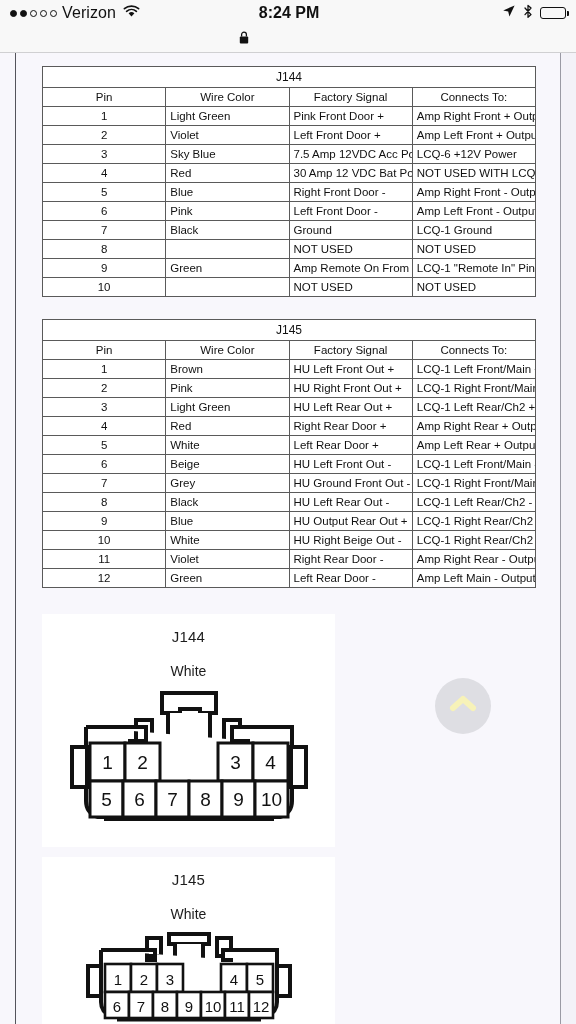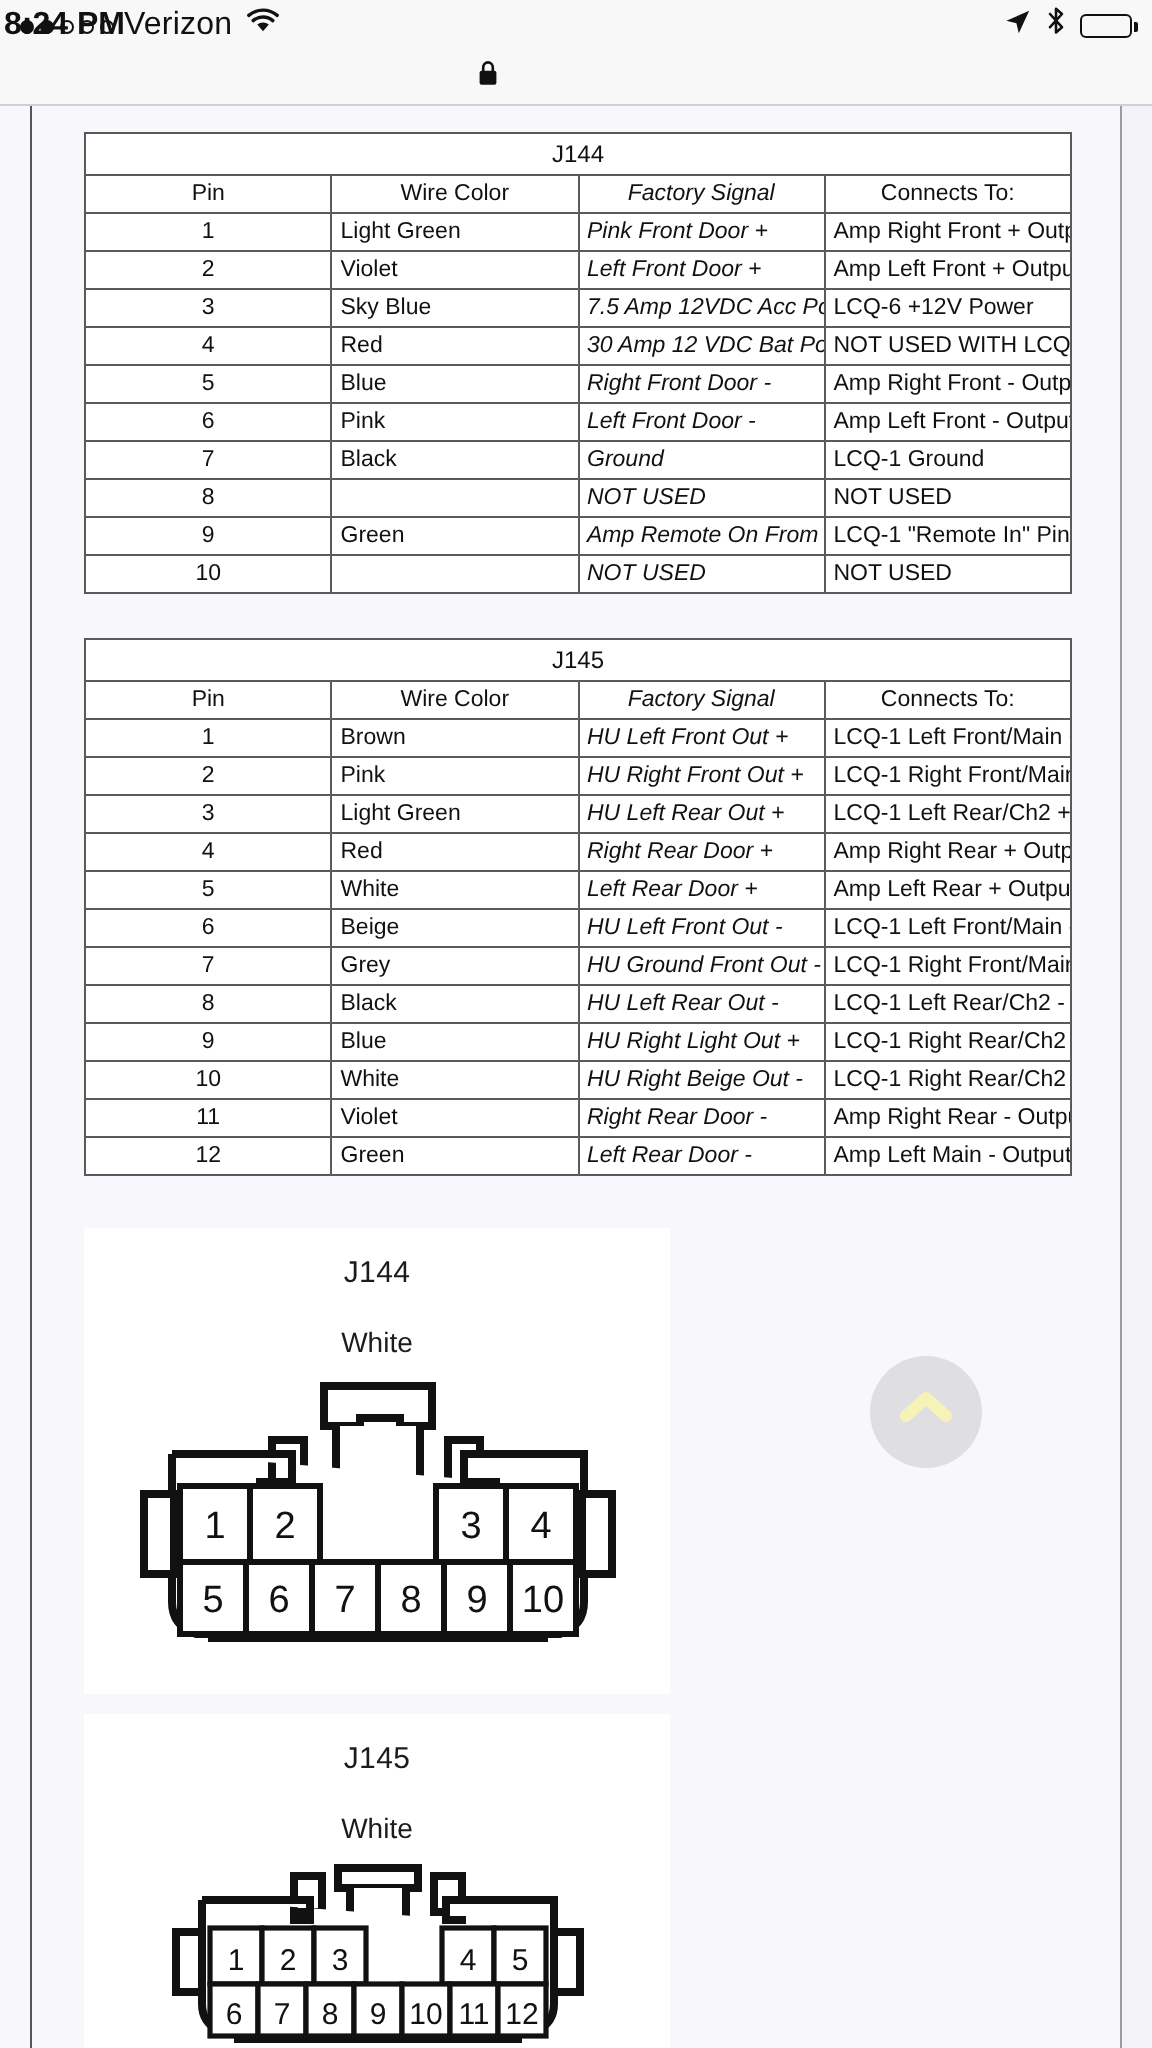--- a/index.html
+++ b/index.html
@@ -41,21 +41,21 @@
   .dot.filled { background: #111; }
   .carrier {
     font-size: 16px;
     color: #111;
     letter-spacing: 0.1px;
   }
   .wifi { margin-left: 2px; }
   .sb-center {
     position: absolute;
     left: 2px; right: 0;
-    text-align: left;
+    text-align: center;
     font-size: 16px;
     font-weight: bold;
     color: #111;
     pointer-events: none;
   }
   .sb-right {
     margin-left: auto;
     display: flex;
     align-items: center;
     gap: 7px;
@@ -149,21 +149,21 @@
   }
   .wtable .ttl {
     text-align: center;
     font-size: 12px;
     height: 20px;
     line-height: 19px;
   }
   .wtable thead td { }
   .col-pin   { width: 75px;  text-align: center; }
   .col-color { width: 77px; }
-  .col-sig   { width: 160px; font-style: italic; }
+  .col-sig   { width: 160px; }
   .col-conn  { width: auto; }
   .wtable tbody td.col-pin { text-align: center; }
   .wtable thead td.col-conn,
   .wtable thead td.col-sig,
   .wtable thead td.col-color { text-align: center; }
   .tbl-gap { height: 22px; }
   .top-gap { height: 13px; }
 
   
   .diagram-gap { height: 26px; }
@@ -394,21 +394,21 @@
           </tr>
         <tr>
             <td class="col-pin">8</td>
             <td class="col-color">Black</td>
             <td class="col-sig">HU Left Rear Out -</td>
             <td class="col-conn">LCQ-1 Left Rear/Ch2 -</td>
           </tr>
         <tr>
             <td class="col-pin">9</td>
             <td class="col-color">Blue</td>
-            <td class="col-sig">HU Right Light Out +</td>
+            <td class="col-sig">HU Output Rear Out +</td>
             <td class="col-conn">LCQ-1 Right Rear/Ch2 +</td>
           </tr>
         <tr>
             <td class="col-pin">10</td>
             <td class="col-color">White</td>
             <td class="col-sig">HU Right Beige Out -</td>
             <td class="col-conn">LCQ-1 Right Rear/Ch2 -</td>
           </tr>
         <tr>
             <td class="col-pin">11</td>

